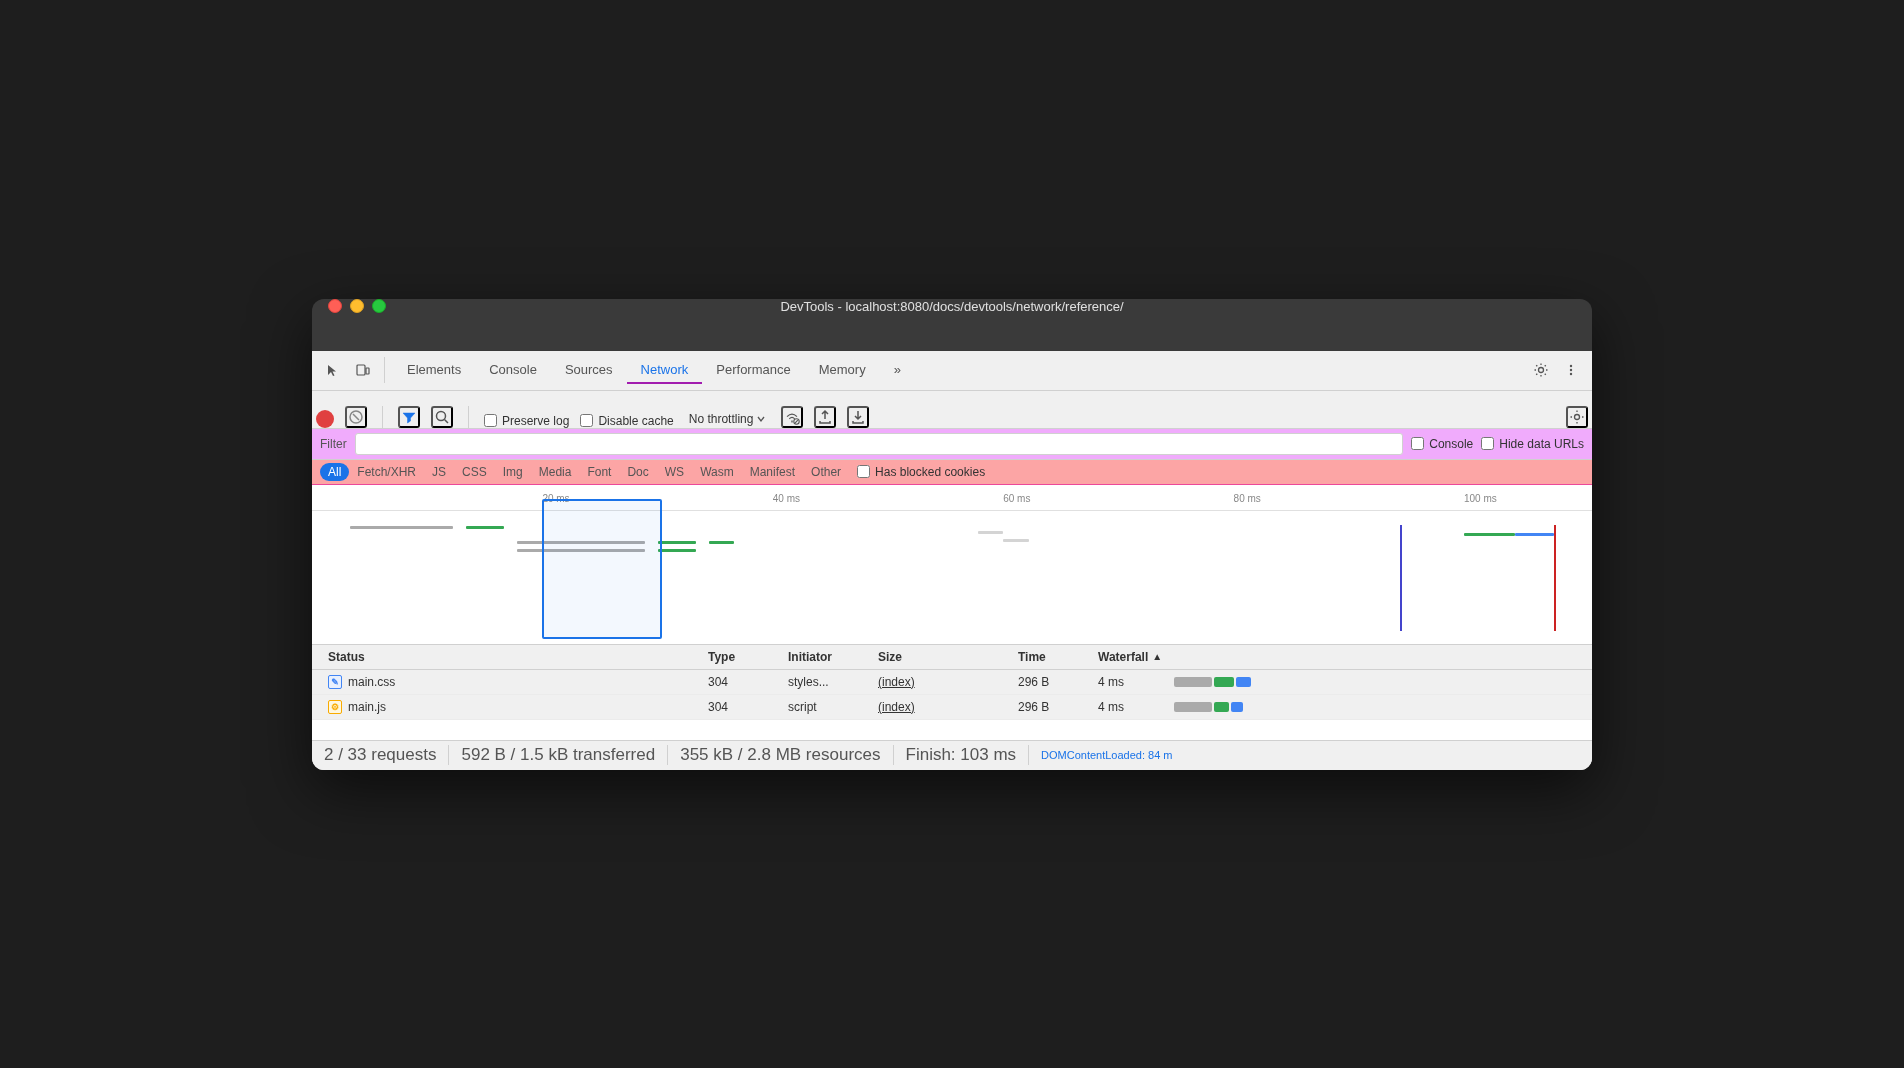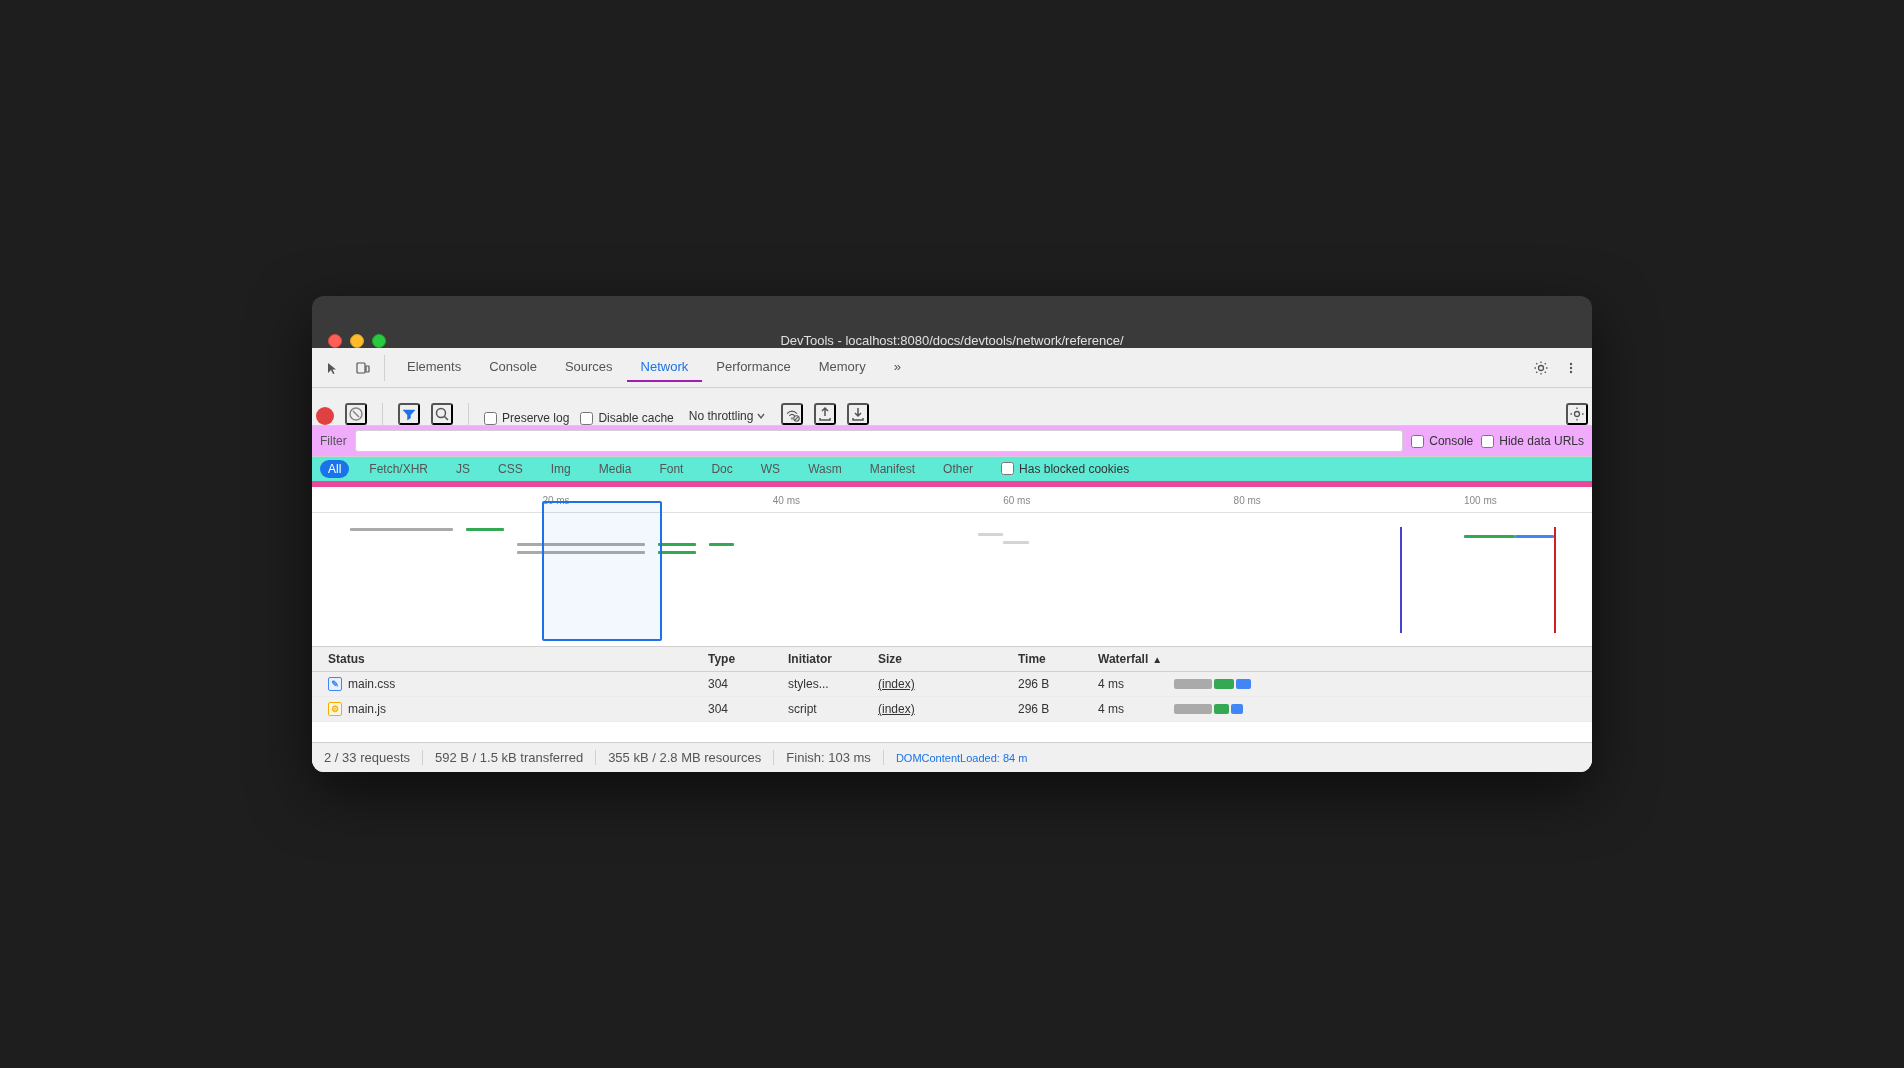--- a/index.html
+++ b/index.html
@@ -14,21 +14,21 @@
     .window {
       width: 1280px;
       border-radius: 12px;
       overflow: hidden;
       box-shadow: 0 20px 60px rgba(0,0,0,0.6);
     }
     .titlebar {
       background: #3a3a3a;
       height: 52px;
       display: flex;
-      align-items: flex-end;
+      align-items: flex-start;
       padding: 0 16px;
       position: relative;
     }
     .traffic-lights {
       display: flex;
       gap: 8px;
       align-items: center;
     }
     .traffic-light {
       width: 14px;
@@ -169,26 +169,26 @@
       display: flex;
       align-items: center;
       padding: 4px 8px;
       gap: 8px;
     }
     .filter-label {
       font-size: 12px;
       color: #555;
     }
     .filter-types {
-      background: #5eead4;
-      border-bottom: 6px solid #ec4899;
+      background: #fca5a5;
+      border-bottom: 1px solid #ec4899;
       display: flex;
       align-items: center;
       padding: 3px 8px;
-      gap: 12px;
+      gap: 0;
       flex-wrap: wrap;
     }
     .filter-type-btn {
       padding: 2px 8px;
       font-size: 12px;
       border-radius: 10px;
       cursor: pointer;
       border: none;
       background: none;
       color: #555;
@@ -351,21 +351,21 @@
     .status-bar {
       background: #f0f0f0;
       border-top: 1px solid #d0d0d0;
       display: flex;
       align-items: center;
       padding: 0 12px;
       height: 30px;
       gap: 0;
     }
     .status-item {
-      font-size: 13px;
+      font-size: 17px;
       color: #555;
       padding: 0 12px;
       border-right: 1px solid #d0d0d0;
     }
     .status-item:first-child { padding-left: 0; }
     .status-dom {
       font-size: 11px;
       color: #1a73e8;
       padding: 0 12px;
     }

